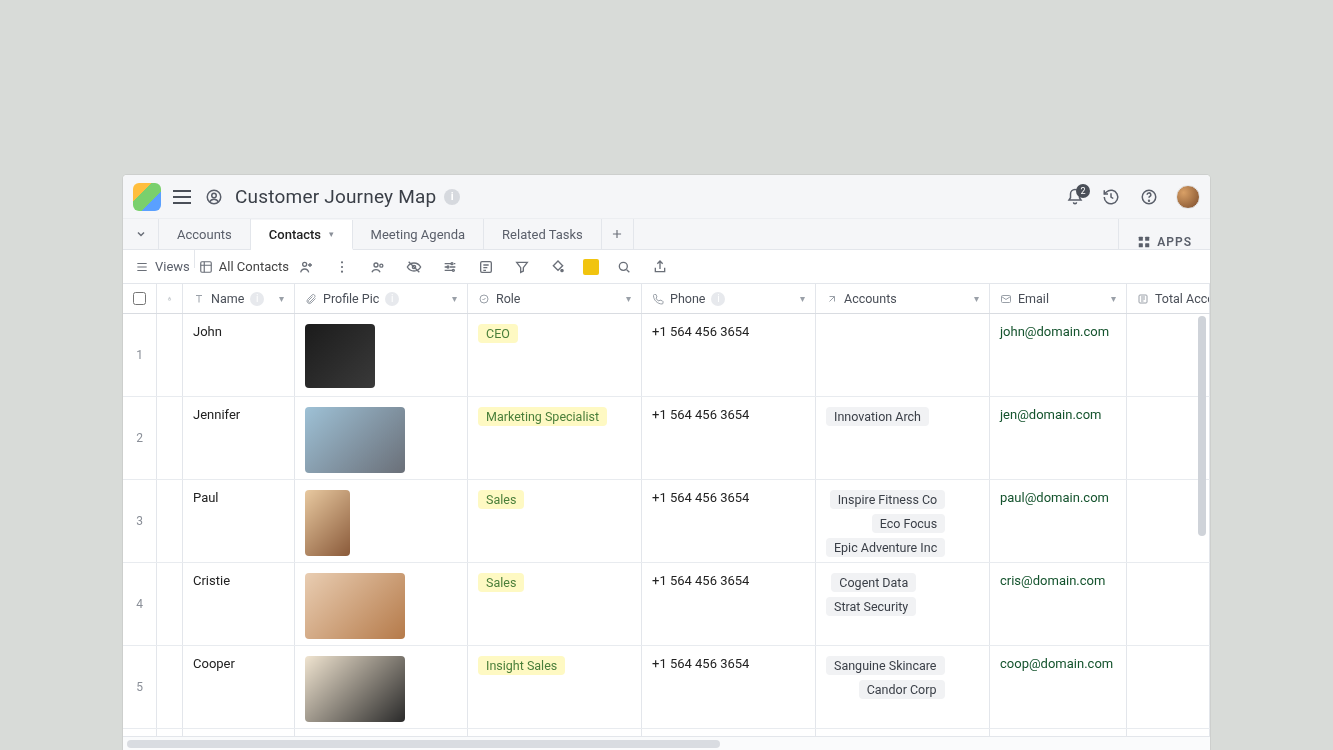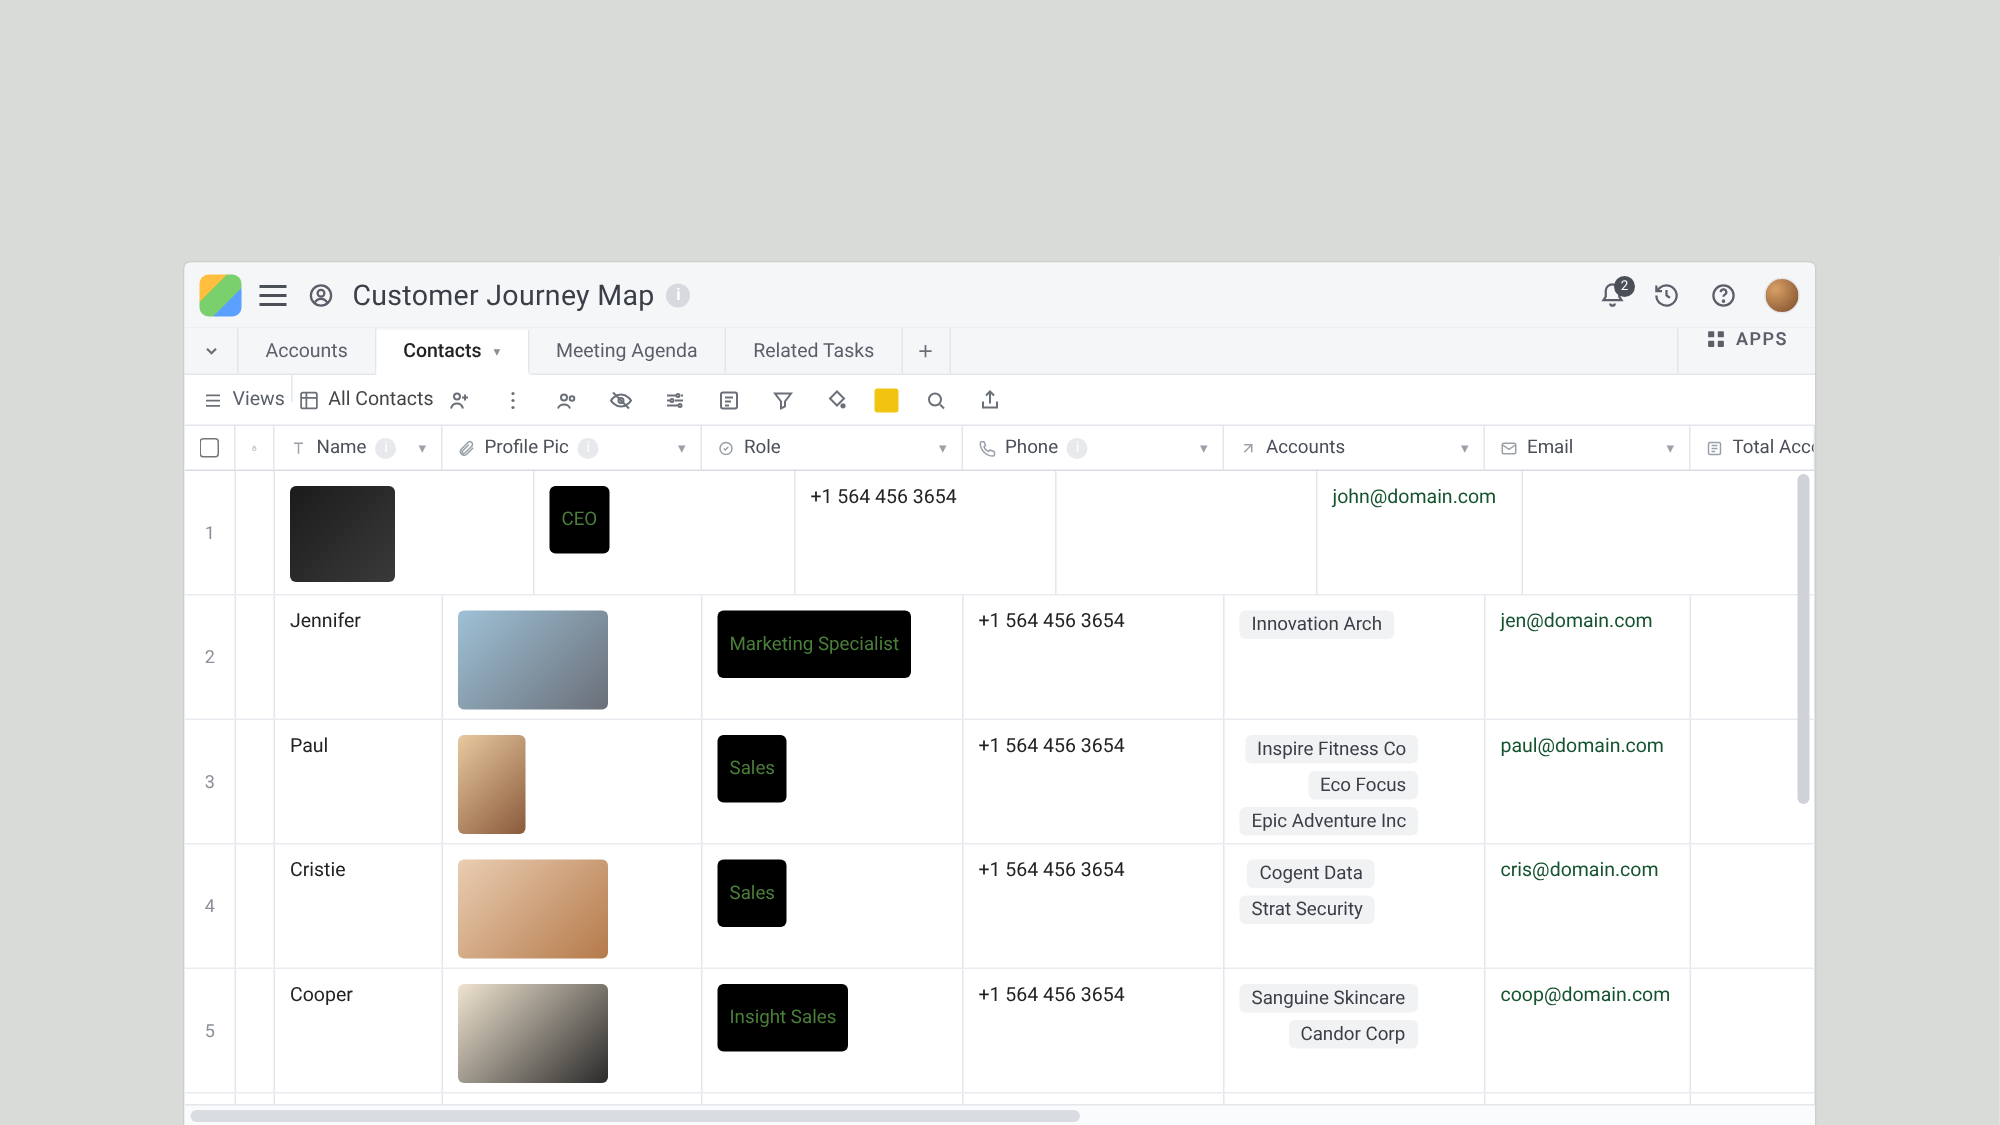--- a/index.html
+++ b/index.html
@@ -90,21 +90,21 @@
     cursor:pointer;
   }
   .tab.active {
     background:#fff; color:#222; font-weight:500;
     border-bottom:2px solid #fff; position:relative; top:1px;
   }
   .tab-caret { font-size:9px; color:#8a8f98; }
   .tab-add { width:32px; display:flex; align-items:center; justify-content:center;
              border-right:1px solid #e3e6eb; color:#6a6f78;}
   .apps-btn {
-    padding:0 18px; display:flex; align-items:flex-start; gap:6px;
+    padding:0 18px; display:flex; align-items:flex-end; gap:6px;
     border-left:1px solid #e3e6eb;
     color:#5a5f6a; font-weight:600; letter-spacing:1px; font-size:12px;
   }
 
   
   .toolbar {
     height: 34px; display:flex; 
     padding: 0 12px;
     border-bottom:1px solid #e3e6eb; background:#fff;
     color:#5a5f6a;
@@ -154,22 +154,22 @@
   .pic.sz-70{width:70px;height:64px;}
   .pic.sz-100{width:100px;height:66px;}
   .pic.sz-45{width:45px;height:66px;}
   .pic.p1{background:linear-gradient(135deg,#1b1b1b,#3a3a3a);}
   .pic.p2{background:linear-gradient(135deg,#9ec1d6,#6a6f78);}
   .pic.p3{background:linear-gradient(135deg,#e8c9a0,#8a5a3a);}
   .pic.p4{background:linear-gradient(135deg,#e9cdb2,#b57a4a);}
   .pic.p5{background:linear-gradient(135deg,#f0e4d0,#2a2a2a);}
 
   .tag {
-    display:inline-flex; padding:15px 8px; border-radius:4px;
-    background:#000000; color:#4a7f3a; font-size:12.5px;
+    display:inline-flex; padding:2px 8px; border-radius:4px;
+    background:#fef9c3; color:#4a7f3a; font-size:12.5px;
     max-width:100%; overflow:hidden; text-overflow:ellipsis;
   }
   .chip {
     display:inline-flex; padding:2px 8px; border-radius:4px;
     background:#f1f2f4; color:#3a3f47; font-size:12.5px; margin:0 0 5px 0;
   }
   .chips { display:flex; flex-direction:column; align-items:flex-end; }
   .link { color:#14532d; }
 
   
@@ -434,20 +434,23 @@
             </svg>
         </span>
         <span>Total Acco</span>
       </div>
     </div>
 
     <div class="tbody" id="tbody">
         <div class="row">
           <div class="td col-gutter">1</div>
           <div class="td col-pin"></div>
+          <div class="td col-name">
+            <span>John</span>
+          </div>
           <div class="td col-pic">
             <div class="pic sz-70 p1"></div>
           </div>
           <div class="td col-role">
             <span class="tag">CEO</span>
           </div>
           <div class="td col-phone">
             <span>+1 564 456 3654</span>
           </div>
           <div class="td col-acct">

